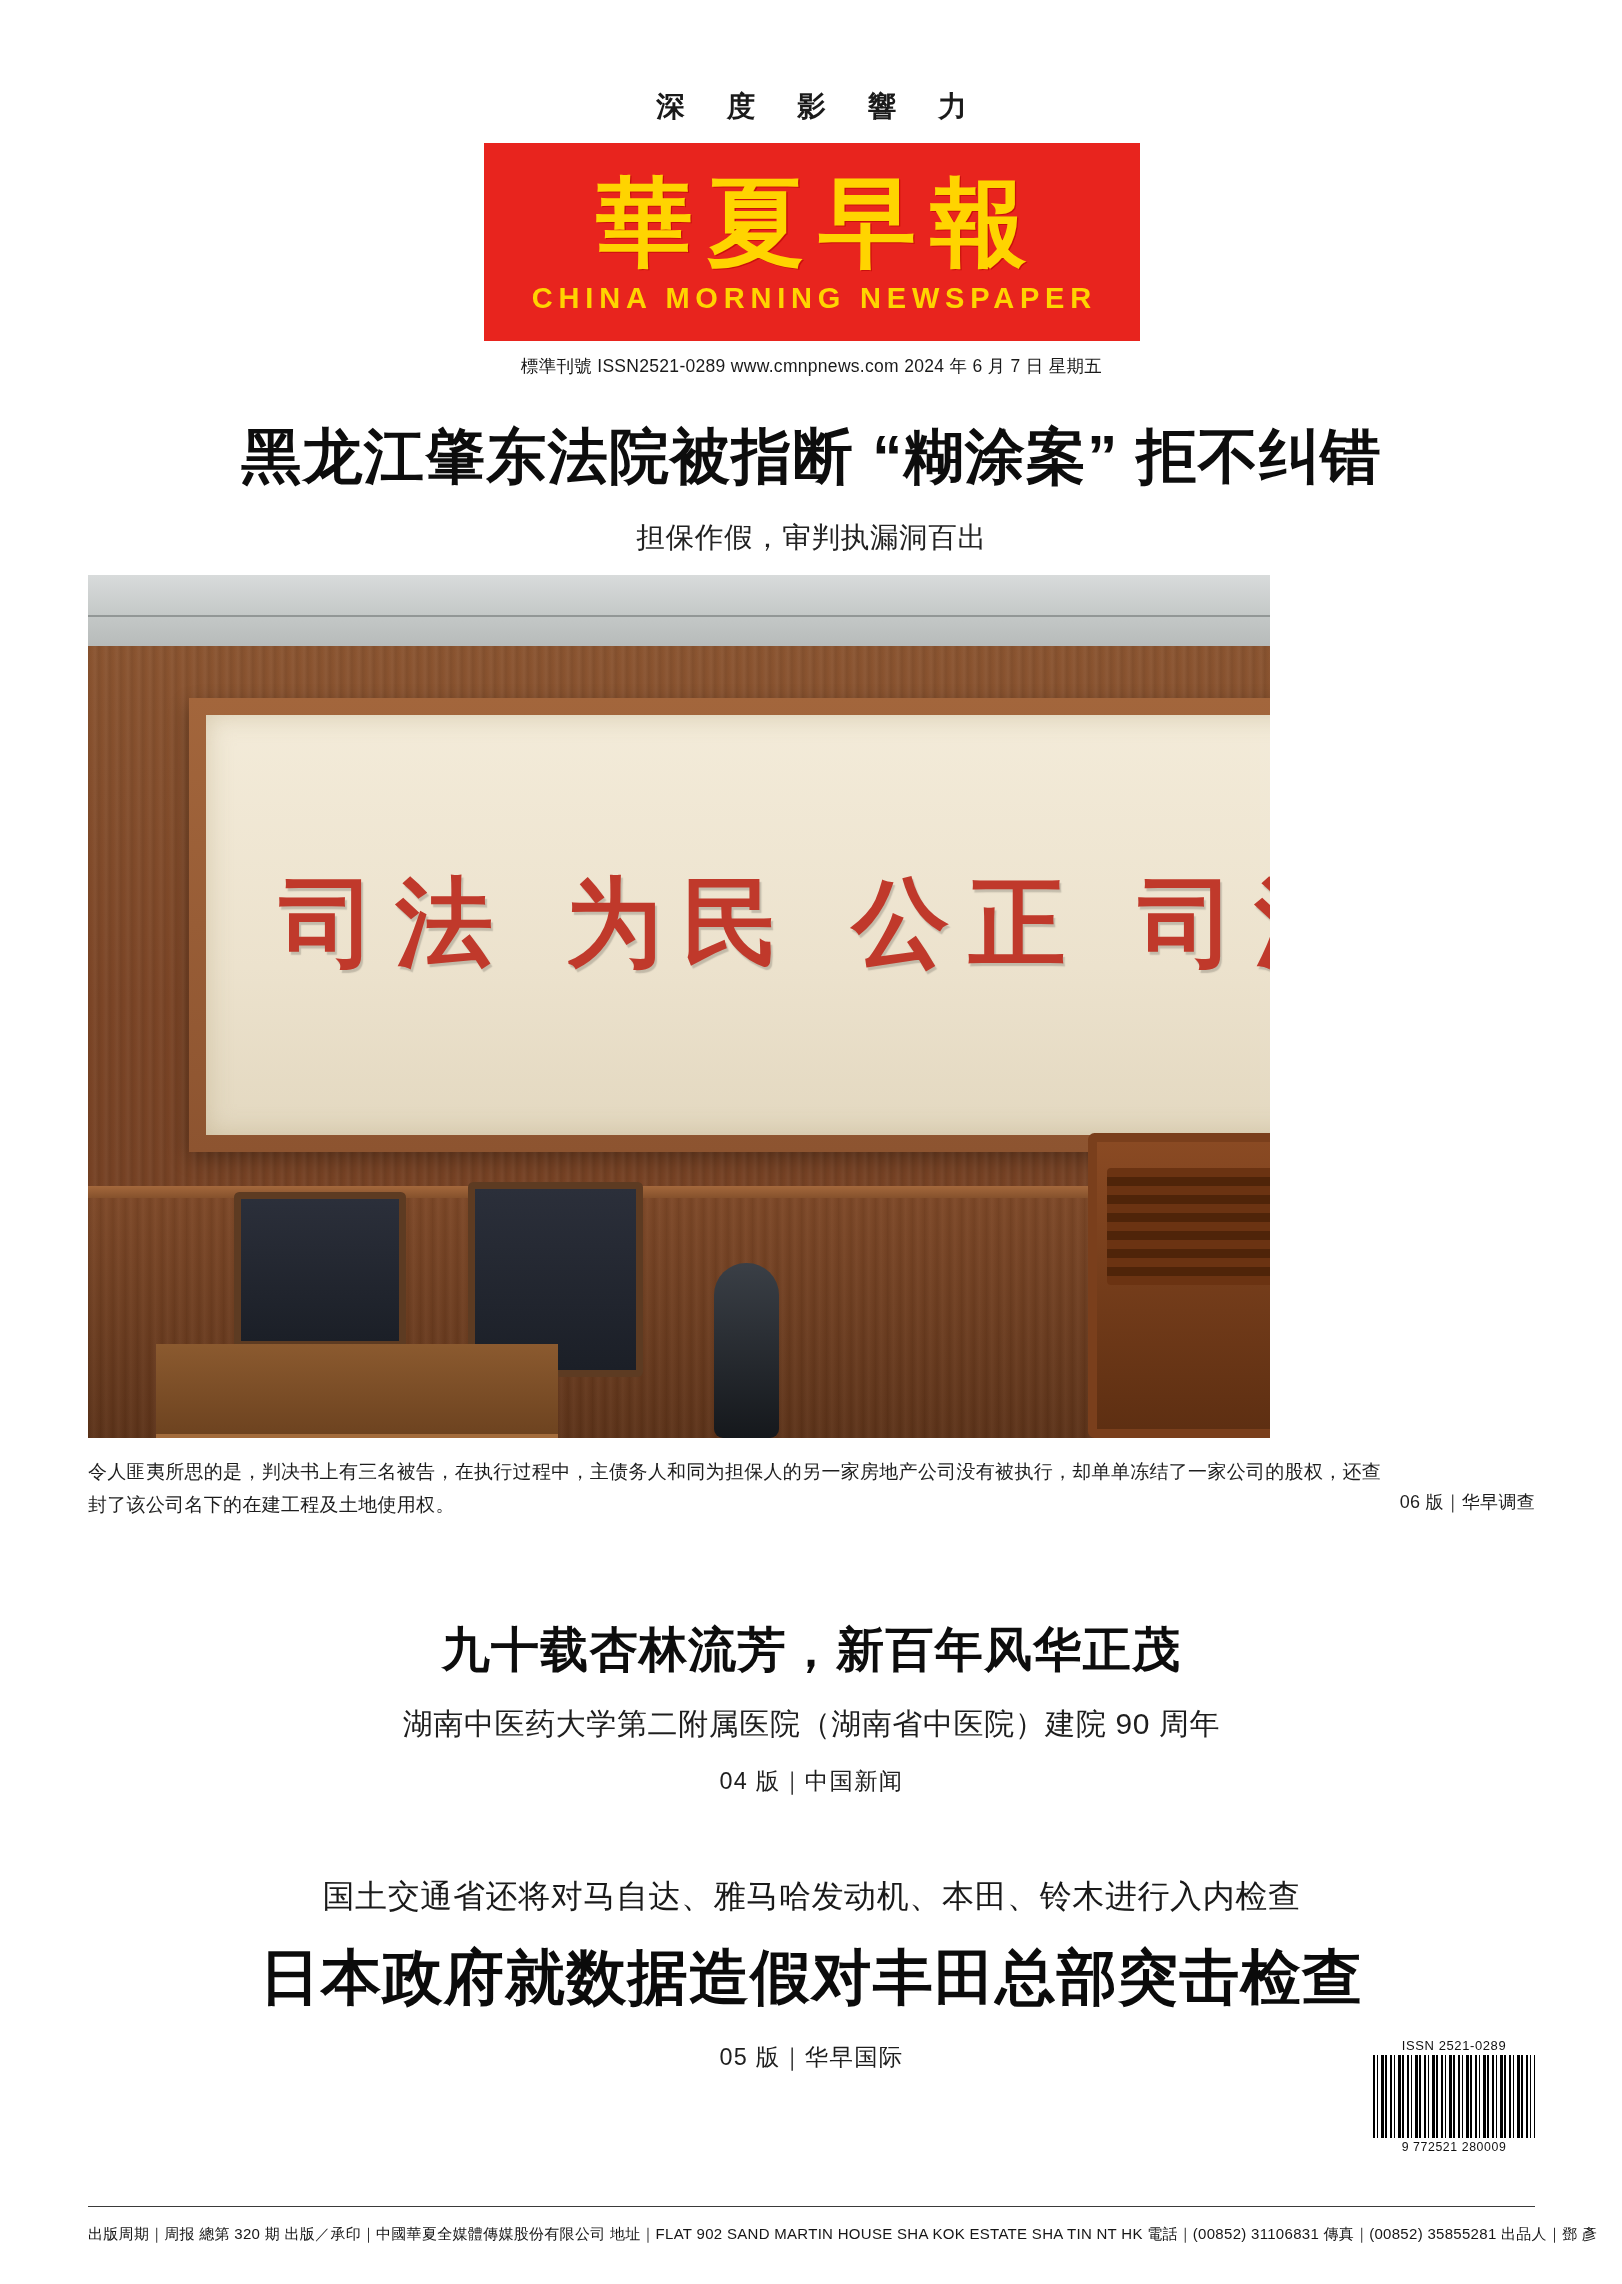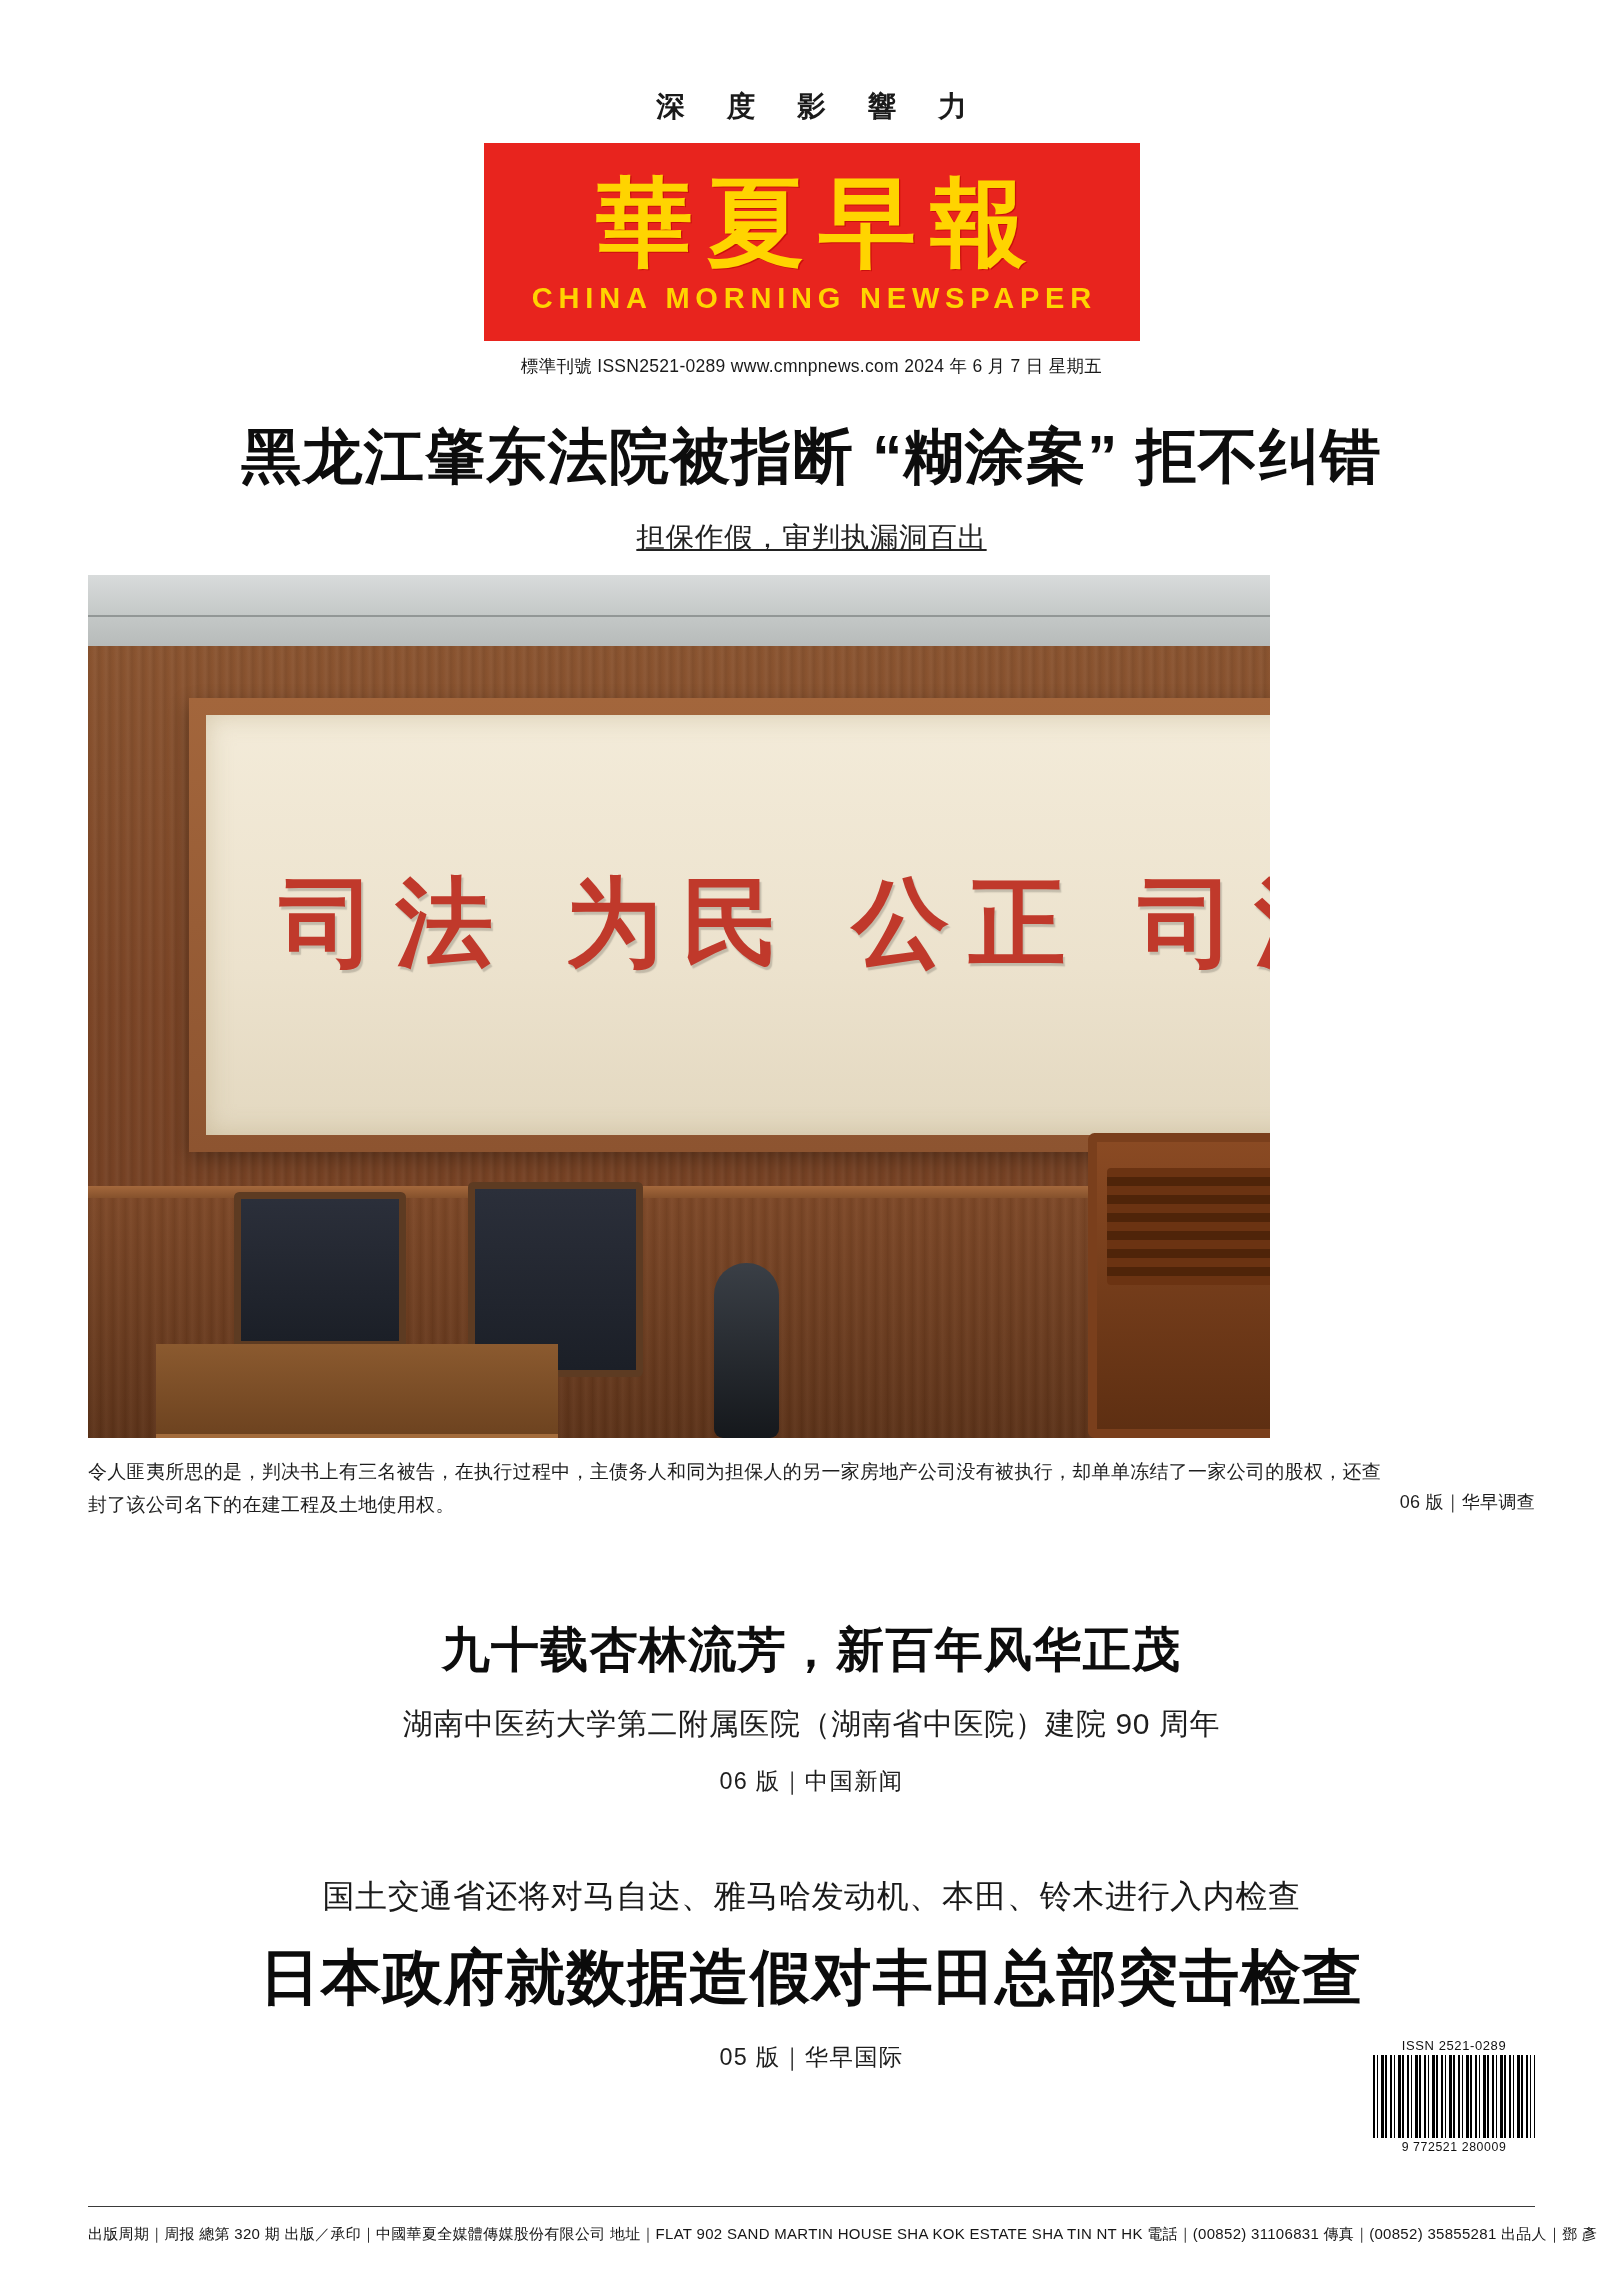--- a/index.html
+++ b/index.html
@@ -81,21 +81,20 @@
     letter-spacing: 1.3px;
     color: #0d0d0d;
     line-height: 1.16;
   }
   .lead-sub {
     margin-top: 26px;
     text-align: center;
     font-size: 28.6px;
     color: #222222;
     letter-spacing: 0.6px;
-    text-decoration: underline;
   }
 
   
   .photo-wrap {
     margin-top: 18px;
     width: 1182px;
     height: 863px;
     position: relative;
     overflow: hidden;
     background: #0f766e;
@@ -351,21 +350,21 @@
   </div>
 
   <div class="caption">
     <span class="caption-credit">06 版｜华早调查</span>
     <span>令人匪夷所思的是，判决书上有三名被告，在执行过程中，主债务人和同为担保人的另一家房地产公司没有被执行，却单单冻结了一家公司的股权，还查封了该公司名下的在建工程及土地使用权。</span>
   </div>
 
   <div class="sec-block">
     <div class="sec-headline">九十载杏林流芳，新百年风华正茂</div>
     <div class="sec-sub">湖南中医药大学第二附属医院（湖南省中医院）建院 90 周年</div>
-    <div class="sec-page">06 版｜中国新闻</div>
+    <div class="sec-page">04 版｜中国新闻</div>
   </div>
 
   <div class="third-block">
     <div class="third-kicker">国土交通省还将对马自达、雅马哈发动机、本田、铃木进行入内检查</div>
     <div class="third-headline">日本政府就数据造假对丰田总部突击检查</div>
     <div class="third-page">05 版｜华早国际</div>
   </div>
 
   <div class="barcode-area">
     <div class="barcode-issn">ISSN 2521-0289</div>

